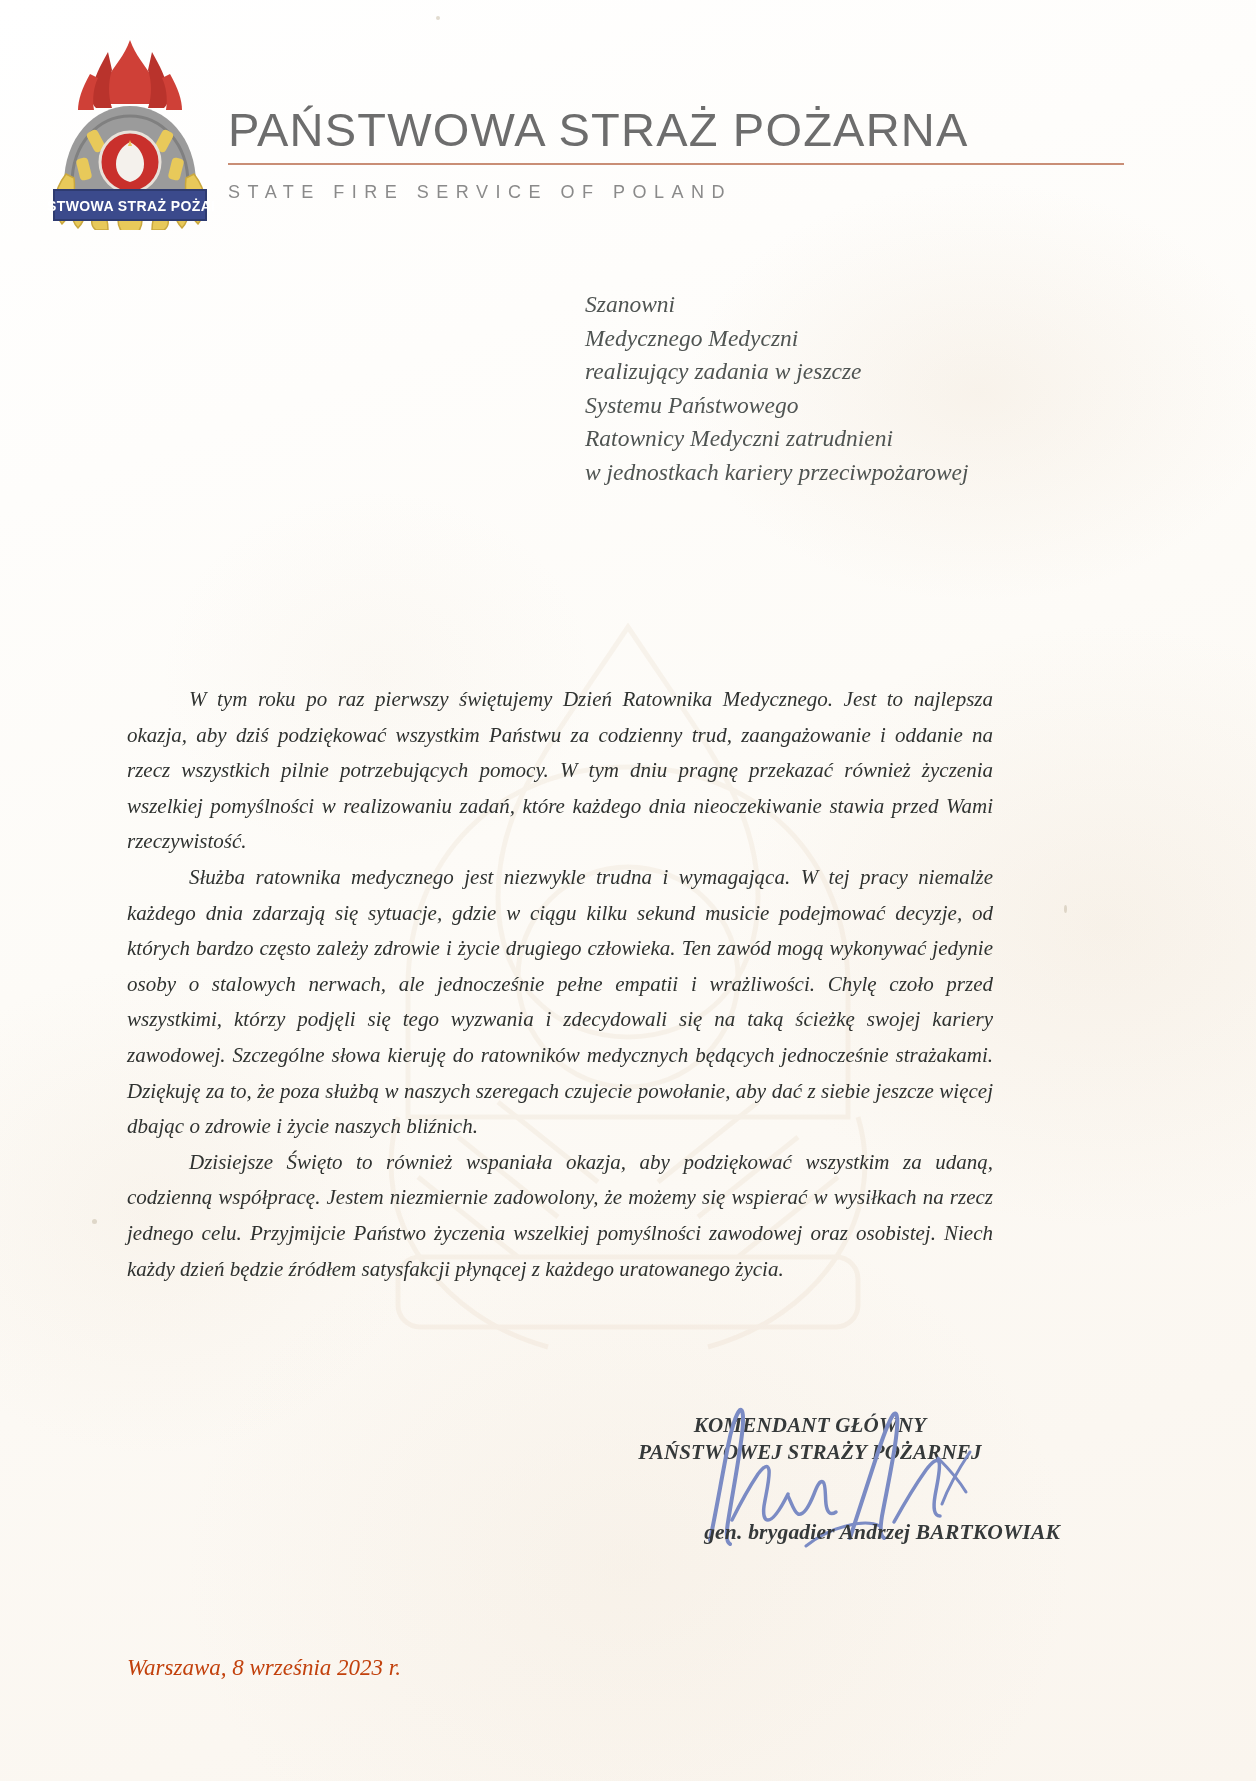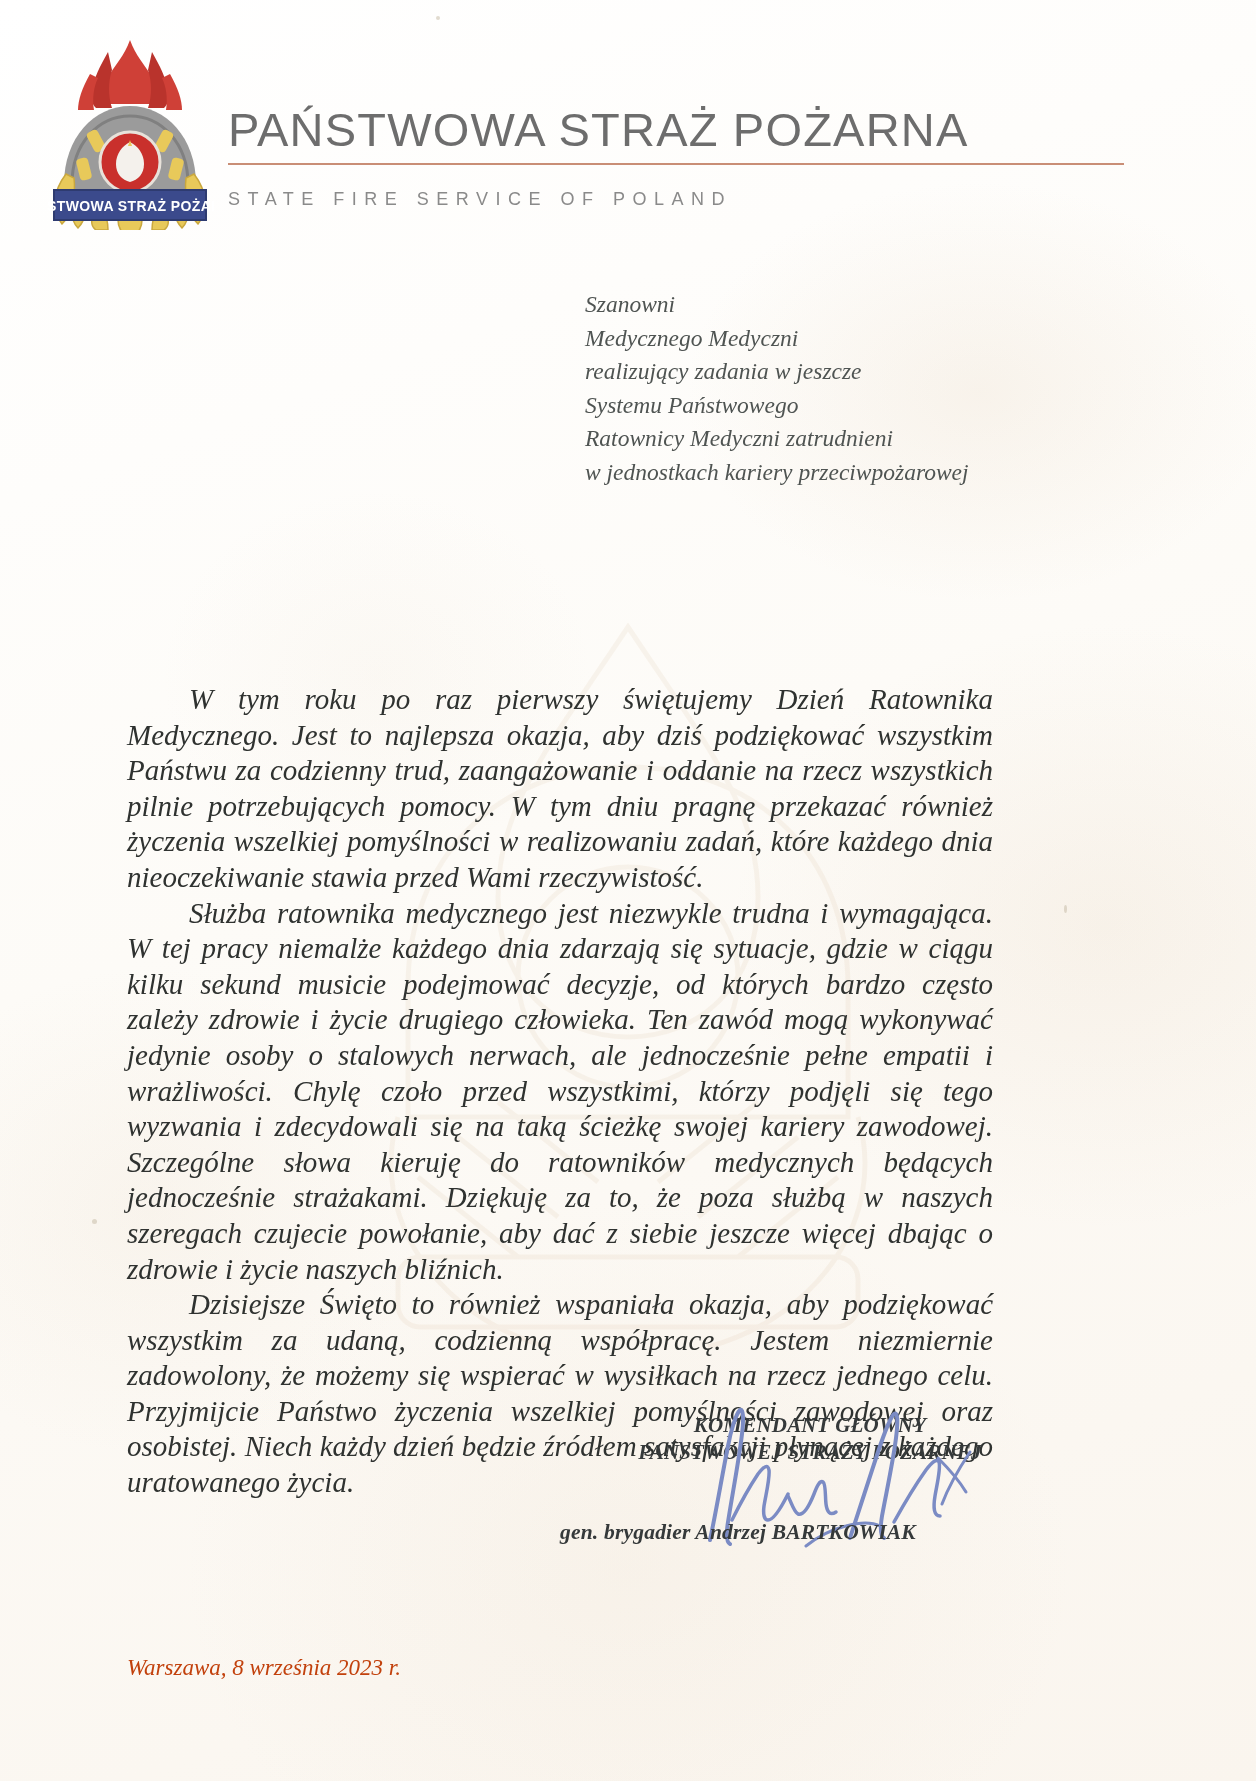--- a/index.html
+++ b/index.html
@@ -83,21 +83,21 @@
     height: 2px;
     background: #bf7a5e;
     opacity: 0.85;
   }
 
   .org-sub {
     font-family: "Liberation Sans", "DejaVu Sans", sans-serif;
     font-size: 18px;
     letter-spacing: 7.5px;
     color: #8a8a8a;
-    margin-top: 24px;
+    margin-top: 17px;
     white-space: nowrap;
   }
 
   
   .addressee {
     position: absolute;
     left: 585px;
     top: 288px;
     width: 520px;
     font-style: italic;
@@ -108,21 +108,21 @@
   }
   .addressee div { white-space: nowrap; }
 
   
   .body-copy {
     position: absolute;
     left: 127px;
     top: 682px;
     width: 866px;
     font-style: italic;
-    font-size: 29px;
+    font-size: 21px;
     line-height: 35.6px;
     color: #2f3230;
     text-align: justify;
     text-justify: inter-word;
   }
 
   .body-copy p {
     margin: 0;
     text-indent: 62px;
   }
@@ -152,21 +152,21 @@
     width: 480px;
     height: 160px;
     pointer-events: none;
   }
 
   .sig-name {
     position: absolute;
     left: 560px;
     top: 1520px;
     width: 500px;
-    text-align: left;
+    text-align: right;
     font-style: italic;
     font-weight: bold;
     font-size: 21.5px;
     color: #35393a;
     letter-spacing: 0.2px;
   }
 
   
   .date-line {
     position: absolute;

